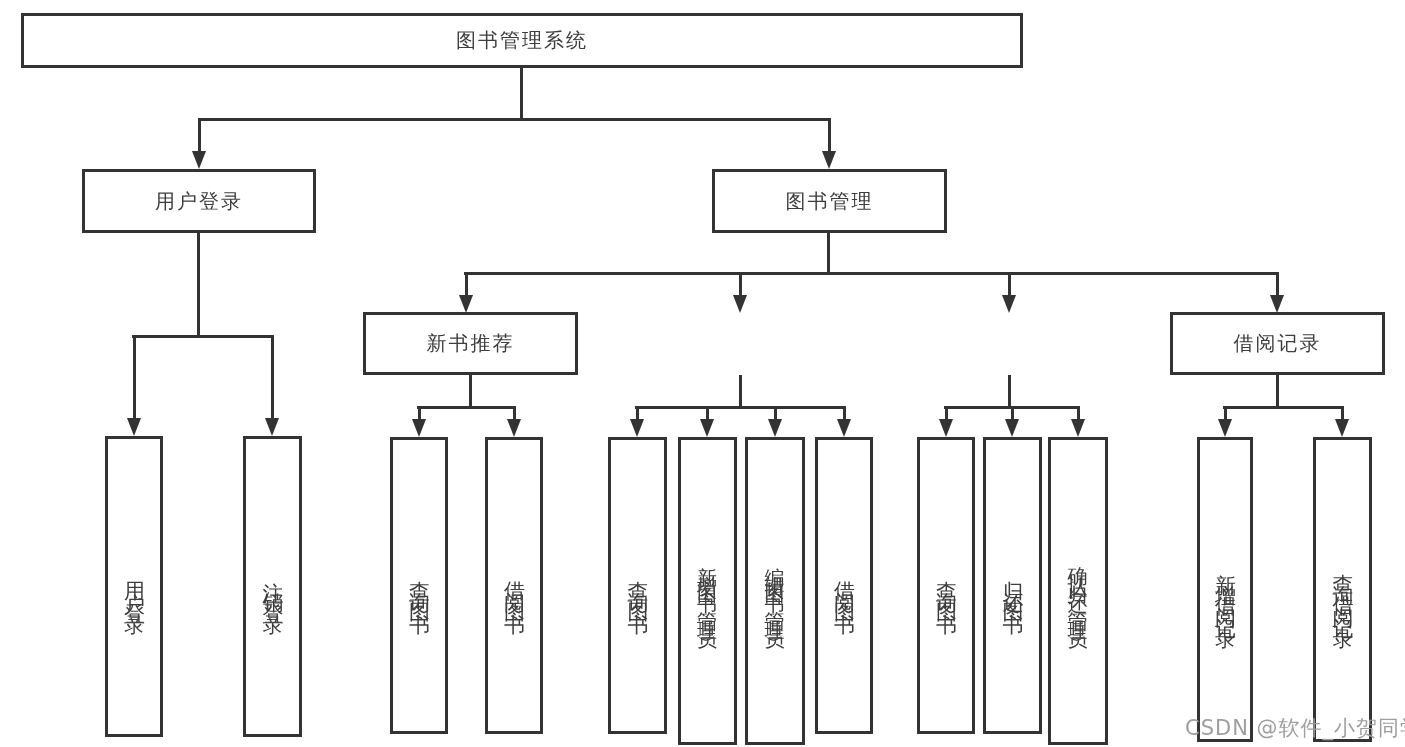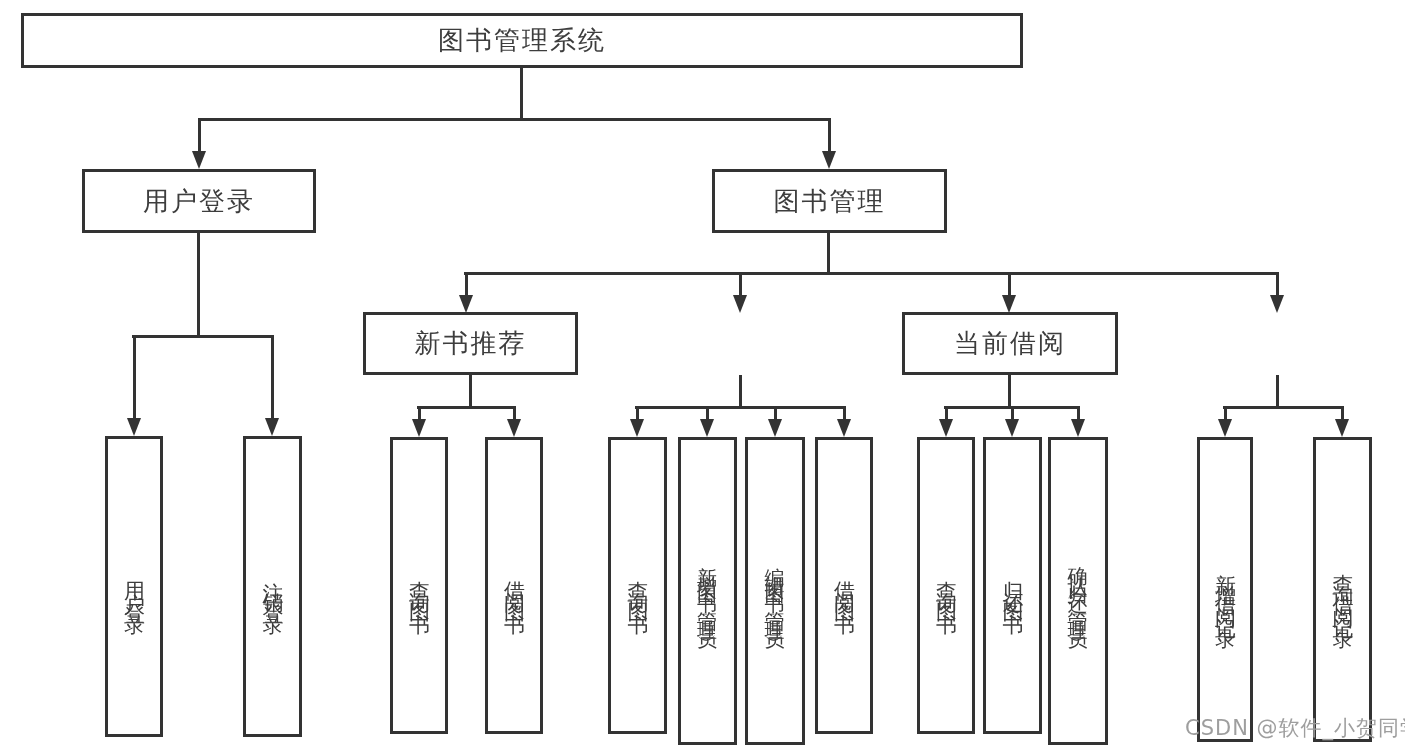--- a/index.html
+++ b/index.html
@@ -14,21 +14,21 @@
   .node {
     position:absolute;
     box-sizing:border-box;
     border:3px solid #333333;
     background:#ffffff;
     display:flex;
     align-items:center;
     justify-content:center;
   }
   .hlabel {
-    font-size:26px;
+    font-size:20px;
     color:#3d3d3d;
     letter-spacing:2px;
     white-space:nowrap;
   }
   .vlabel {
     writing-mode:vertical-rl;
     text-orientation:mixed;
     font-size:21px;
     letter-spacing:11px;
     color:#3d3d3d;
@@ -206,22 +206,22 @@
   <div class="node b-ulogin">
     <span class="hlabel">用户登录</span>
   </div>
   <div class="node b-bmgmt">
     <span class="hlabel">图书管理</span>
   </div>
 
   <div class="node b-nb">
     <span class="hlabel">新书推荐</span>
   </div>
-  <div class="node b-cb">
-    <span class="hlabel">当前借阅</span>
+  <div class="node b-rc">
+    <span class="hlabel">借阅记录</span>
   </div>
 
   <div class="node l-ul">
     <span class="vlabel">用户登录</span>
   </div>
   <div class="node l-lo">
     <span class="vlabel">注销登录</span>
   </div>
   <div class="node l-nbq">
     <span class="vlabel">查询图书</span>

